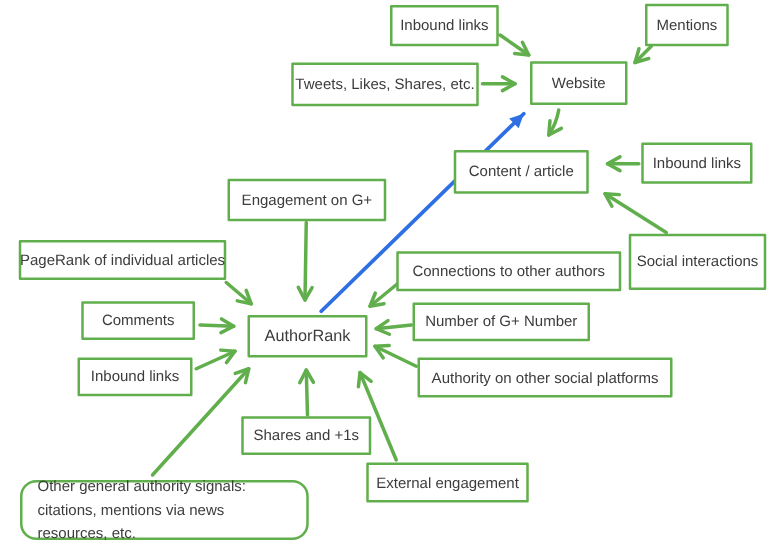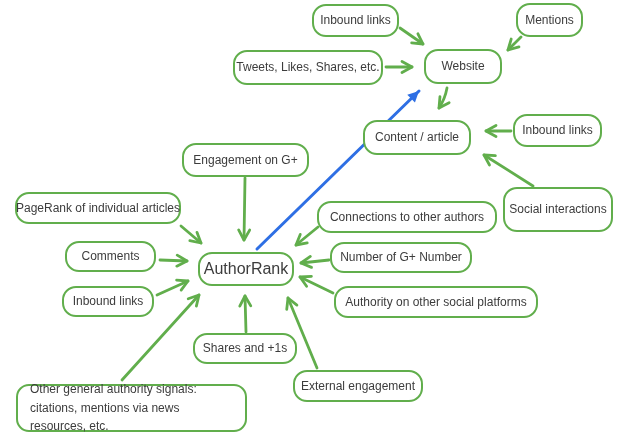--- a/index.html
+++ b/index.html
@@ -20,41 +20,41 @@
     left: 0;
     top: 0;
     z-index: 1;
   }
   .node {
     position: absolute;
     z-index: 2;
     box-sizing: border-box;
     background: #ffffff;
     border: 2.5px solid #61ae4c;
-    border-radius: 14px;
+    border-radius: 1px;
     display: flex;
     align-items: center;
     justify-content: center;
     text-align: center;
     color: #3c3c3c;
     font-size: 12px;
     line-height: 1.25;
     white-space: nowrap;
     padding: 0 17px;
   }
   .node.multiline {
     white-space: normal;
     justify-content: flex-start;
     text-align: left;
     padding: 0 11px;
     line-height: 1.55;
     border-radius: 13px;
   }
   .node.hub {
-    font-size: 16px;
+    font-size: 13px;
   }
 </style>
 </head>
 <body>
 
 <div class="canvas">
 
   <svg class="edges" width="620" height="443" viewBox="0 0 620 443">
     <defs>
       <marker id="ah-green" markerUnits="userSpaceOnUse" markerWidth="16" markerHeight="16" viewBox="0 0 16 16" refX="13" refY="8" orient="auto">

